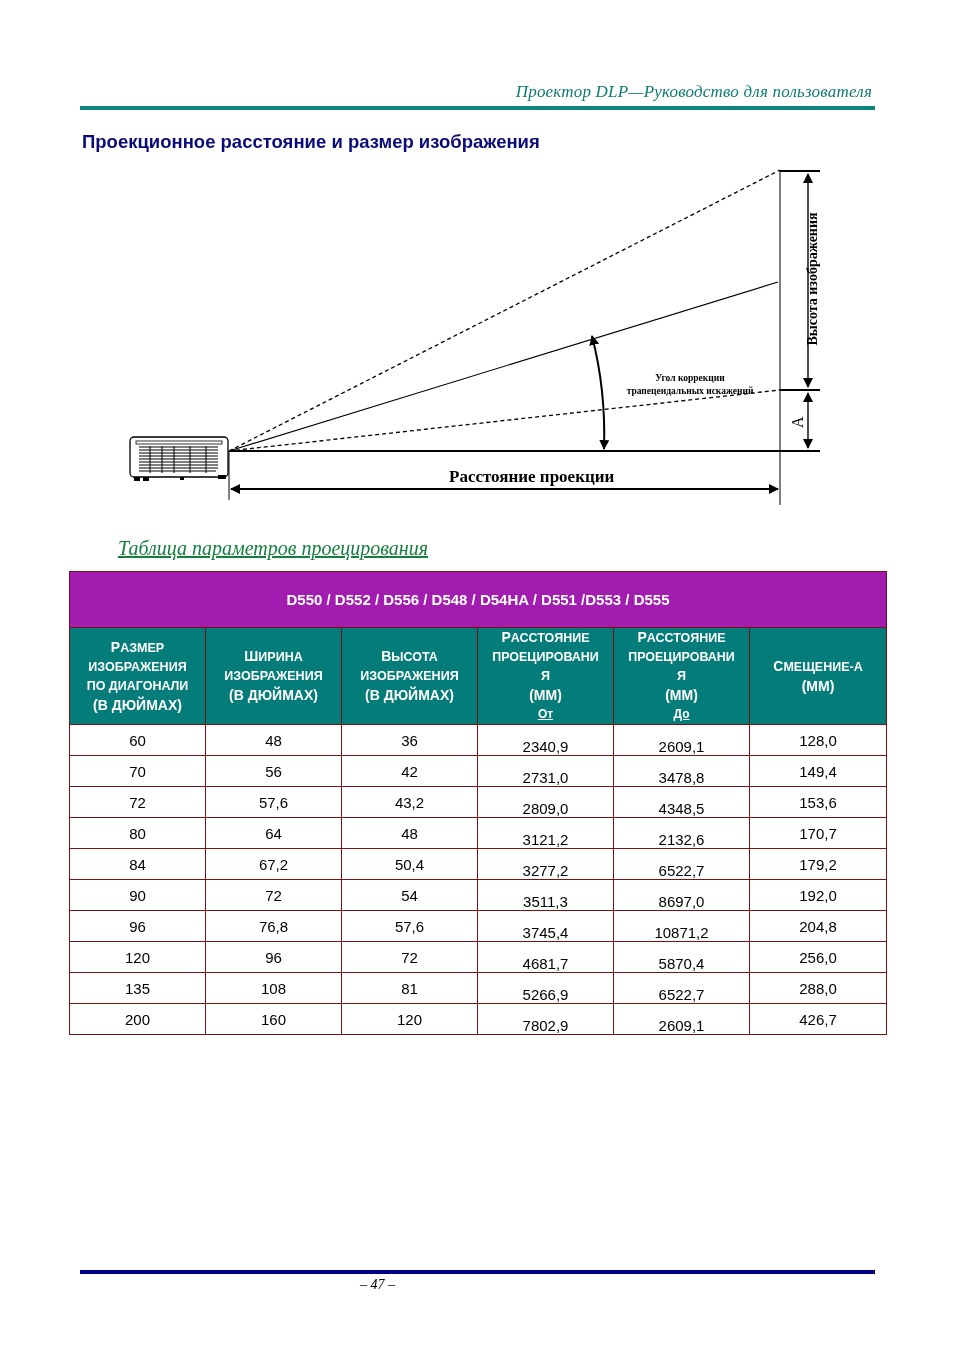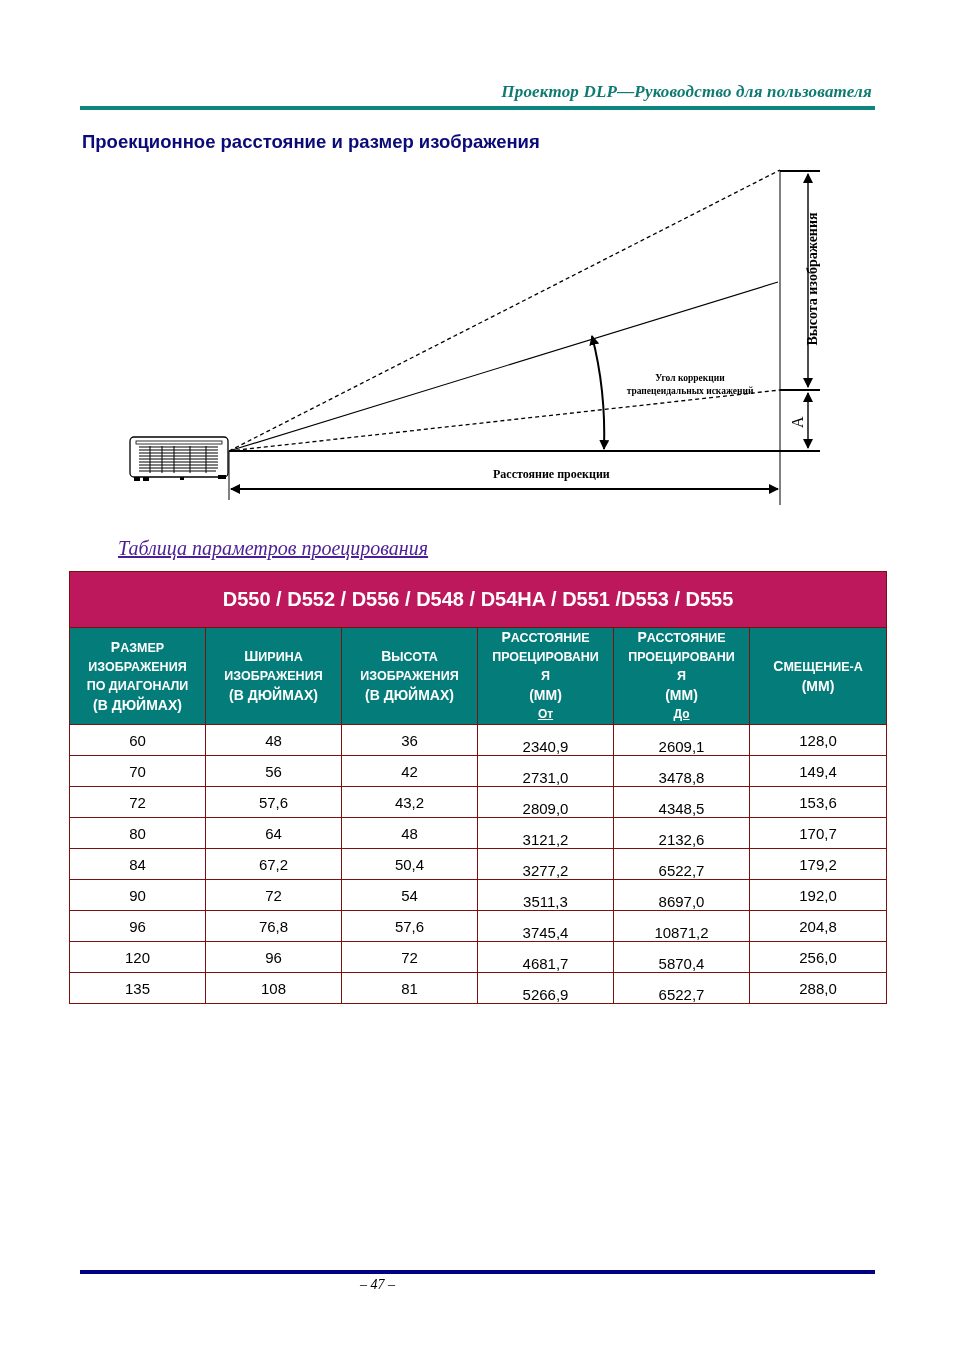--- a/index.html
+++ b/index.html
@@ -1,46 +1,46 @@
 <!DOCTYPE html>
 <html><head>
 <meta charset="utf-8">
 <style>
   html, body { margin: 0; padding: 0; background: #ffffff; }
   body { width: 955px; height: 1350px; position: relative; overflow: hidden; font-family: "Liberation Sans", sans-serif; color: #000; }
   .header-title {
     position: absolute; right: 83px; top: 82px;
-    font-family: "Liberation Serif", serif; font-style: italic; font-weight: bold;
+    font-family: "Liberation Serif", serif; font-style: italic; font-weight: normal;
     font-size: 17px; color: #0e7b73; letter-spacing: 0.2px; text-align: center;
   }
   .header-rule { position: absolute; left: 80px; top: 106px; width: 795px; height: 4px; background: #0e857d; }
   .section-title {
     position: absolute; left: 82px; top: 131px;
     font-family: "Liberation Sans", sans-serif; font-weight: bold; font-size: 18.5px; color: #0a0a78; text-align: center;
   }
   .diagram { position: absolute; left: 0; top: 0; width: 955px; height: 520px; }
   .diagram svg { position: absolute; left: 0; top: 0; }
   .diagram-label { position: absolute; font-family: "Liberation Serif", serif; font-weight: bold; color: #000; }
-  .lbl-dist { left: 449px; top: 467px; font-size: 12px; margin-left: 44px; }
+  .lbl-dist { left: 449px; top: 467px; font-size: 17px; }
   .lbl-angle { left: 610px; top: 372px; width: 160px; text-align: center; font-size: 9.5px; line-height: 13px; }
   .lbl-height { left: 798px; top: 205px; width: 16px; height: 150px; }
   .lbl-height span { position: absolute; left: -60px; top: 66px; width: 150px; text-align: center; transform: rotate(-90deg); font-size: 14px; white-space: nowrap; }
   .lbl-a { left: 788px; top: 409px; width: 20px; height: 24px; }
   .lbl-a span { display: block; transform: rotate(-90deg); font-size: 16px; font-weight: normal; }
 
   .table-caption {
     position: absolute; left: 118px; top: 537px;
-    font-family: "Liberation Serif", serif; font-style: italic; font-size: 20px; text-decoration: underline; color: #4c1d95;
+    font-family: "Liberation Serif", serif; font-style: italic; font-size: 20px; text-decoration: underline; color: #15803d;
   }
   table.proj {
     position: absolute; left: 69px; top: 571px; width: 817px;
     border-collapse: collapse; table-layout: fixed;
   }
   table.proj td, table.proj th { border: 1px solid #7a1010; padding: 0; text-align: center; }
-  .model-row th { background: #be185d; color: #fff; height: 55px; font-weight: bold; font-size: 20px; }
+  .model-row th { background: #a21caf; color: #fff; height: 55px; font-weight: bold; font-size: 15px; }
   .head-row th { background: #047d7a; color: #fff; height: 96px; font-weight: bold; font-size: 12.5px; line-height: 19px; vertical-align: middle; }
   .head-row th .big { font-size: 14px; }
   .head-row th .ul { text-decoration: underline; font-size: 12px; }
   .data-row td { height: 26px; font-size: 15px; color: #000; vertical-align: middle; }
   .data-row td.lo { padding-top: 12px; height: 18px; }
 
   .footer-rule { position: absolute; left: 80px; top: 1270px; width: 795px; height: 4px; background: #000080; }
   .page-num { position: absolute; left: 0; width: 755px; top: 1277px; text-align: center; font-family: "Liberation Serif", serif; font-style: italic; font-size: 14px; color: #000; }
 </style>
 </head>
@@ -240,17 +240,25 @@
         <td>256,0</td>
       </tr>
     <tr class="data-row">
         <td>135</td>
         <td>108</td>
         <td>81</td>
         <td class="lo">5266,9</td>
         <td class="lo">6522,7</td>
         <td>288,0</td>
       </tr>
+    <tr class="data-row">
+        <td>200</td>
+        <td>160</td>
+        <td>120</td>
+        <td class="lo">7802,9</td>
+        <td class="lo">2609,1</td>
+        <td>426,7</td>
+      </tr>
   </tbody>
 </table>
 
 <div class="footer-rule"></div>
 <div class="page-num">– 47 –</div>
 
 </body></html>

